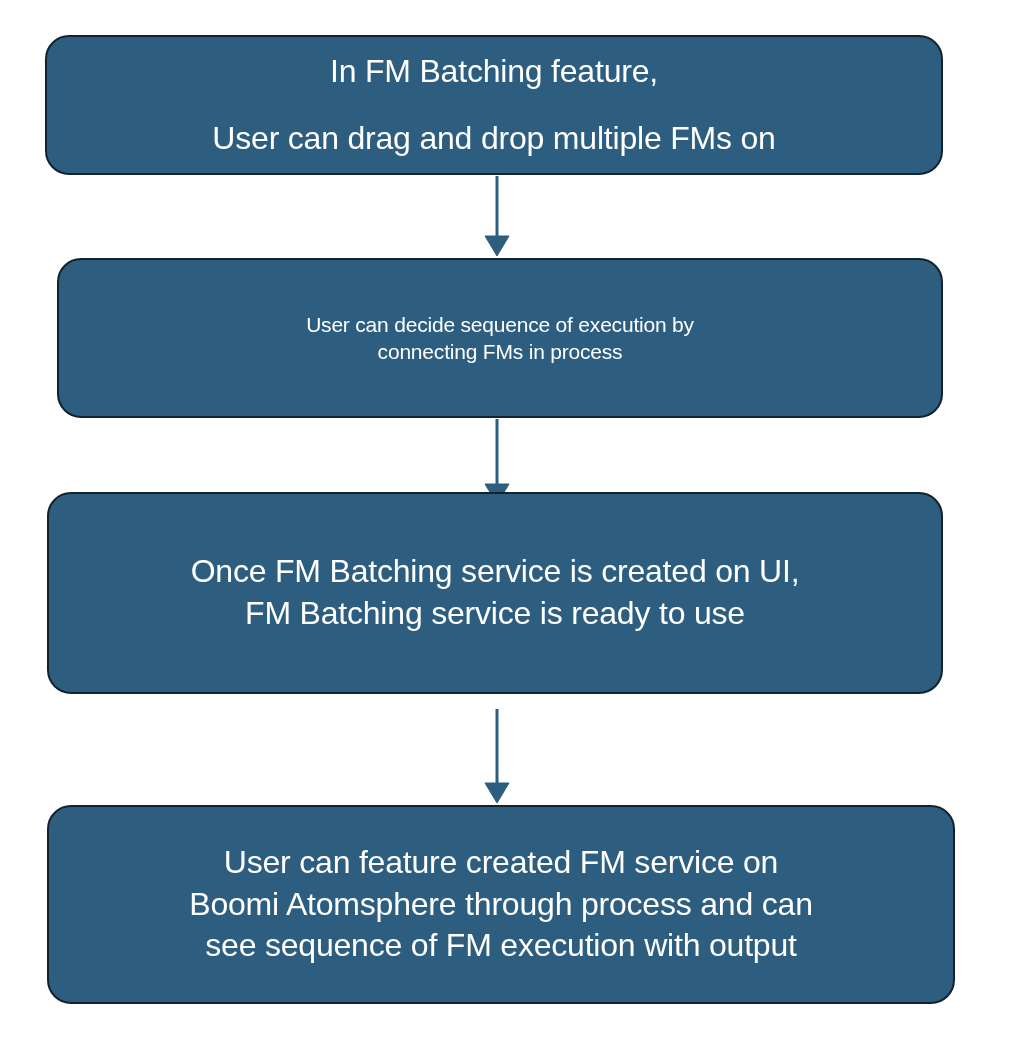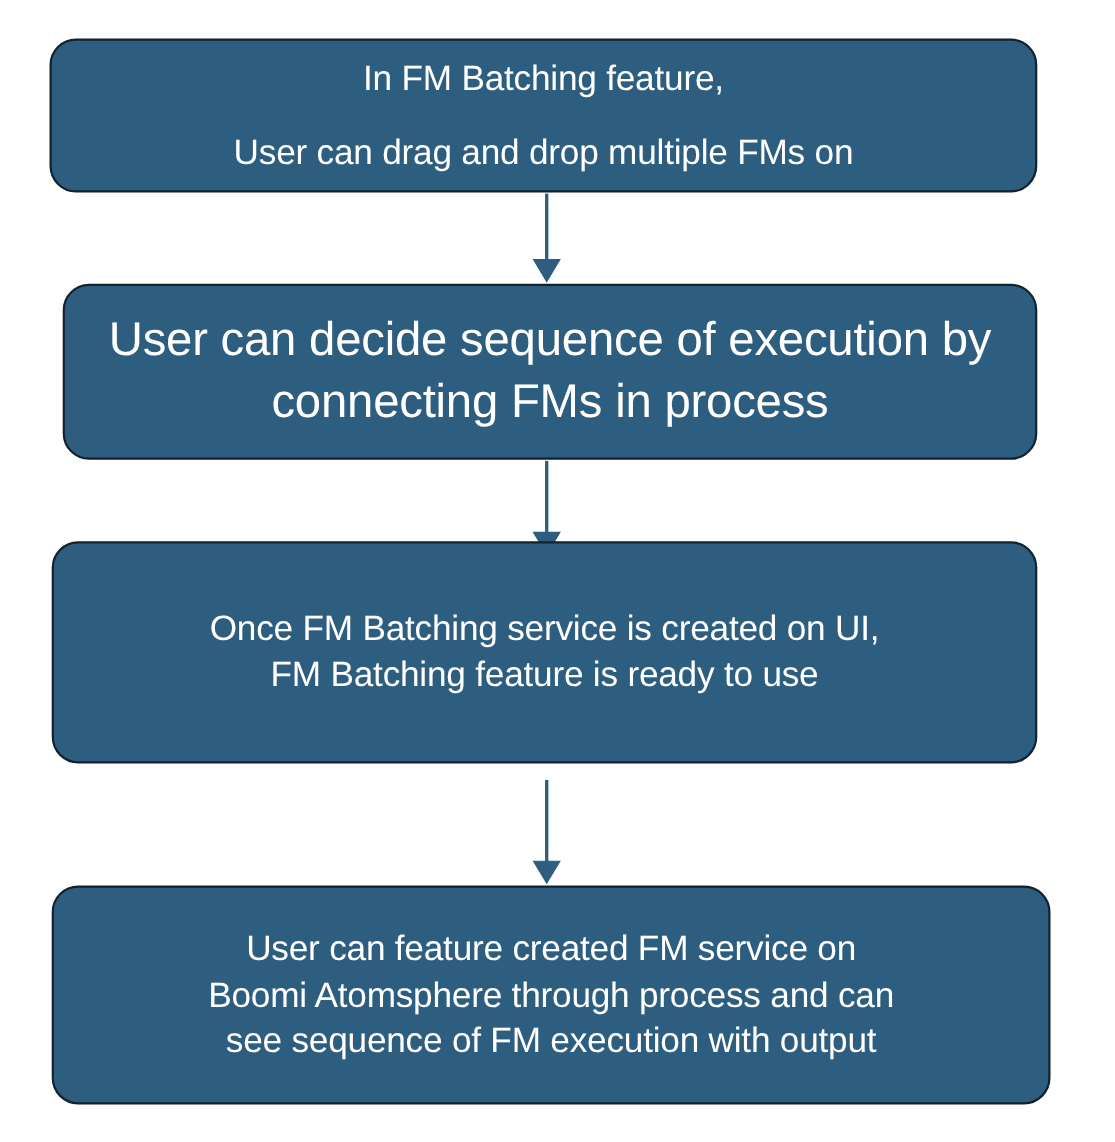--- a/index.html
+++ b/index.html
@@ -81,28 +81,28 @@
         <polygon points="485,783 509,783 497,803"></polygon>
       </g>
     </g>
   </svg>
 
   <div class="flow-node" id="node-1" style="font-size: 32px; gap: 25px;">
     <span class="node-line">In FM Batching feature,</span>
     <span class="node-line">User can drag and drop multiple FMs on</span>
   </div>
 
-  <div class="flow-node" id="node-2" style="font-size: 43px;">
+  <div class="flow-node" id="node-2" style="font-size: 21px;">
     <span class="node-line">User can decide sequence of execution by</span>
     <span class="node-line">connecting FMs in process</span>
   </div>
 
   <div class="flow-node" id="node-3" style="font-size: 32px;">
     <span class="node-line">Once FM Batching service is created on UI,</span>
-    <span class="node-line">FM Batching feature is ready to use</span>
+    <span class="node-line">FM Batching service is ready to use</span>
   </div>
 
   <div class="flow-node" id="node-4" style="font-size: 32px;">
     <span class="node-line">User can feature created FM service on</span>
     <span class="node-line">Boomi Atomsphere through process and can</span>
     <span class="node-line">see sequence of FM execution with output</span>
   </div>
 
 </div>
 

